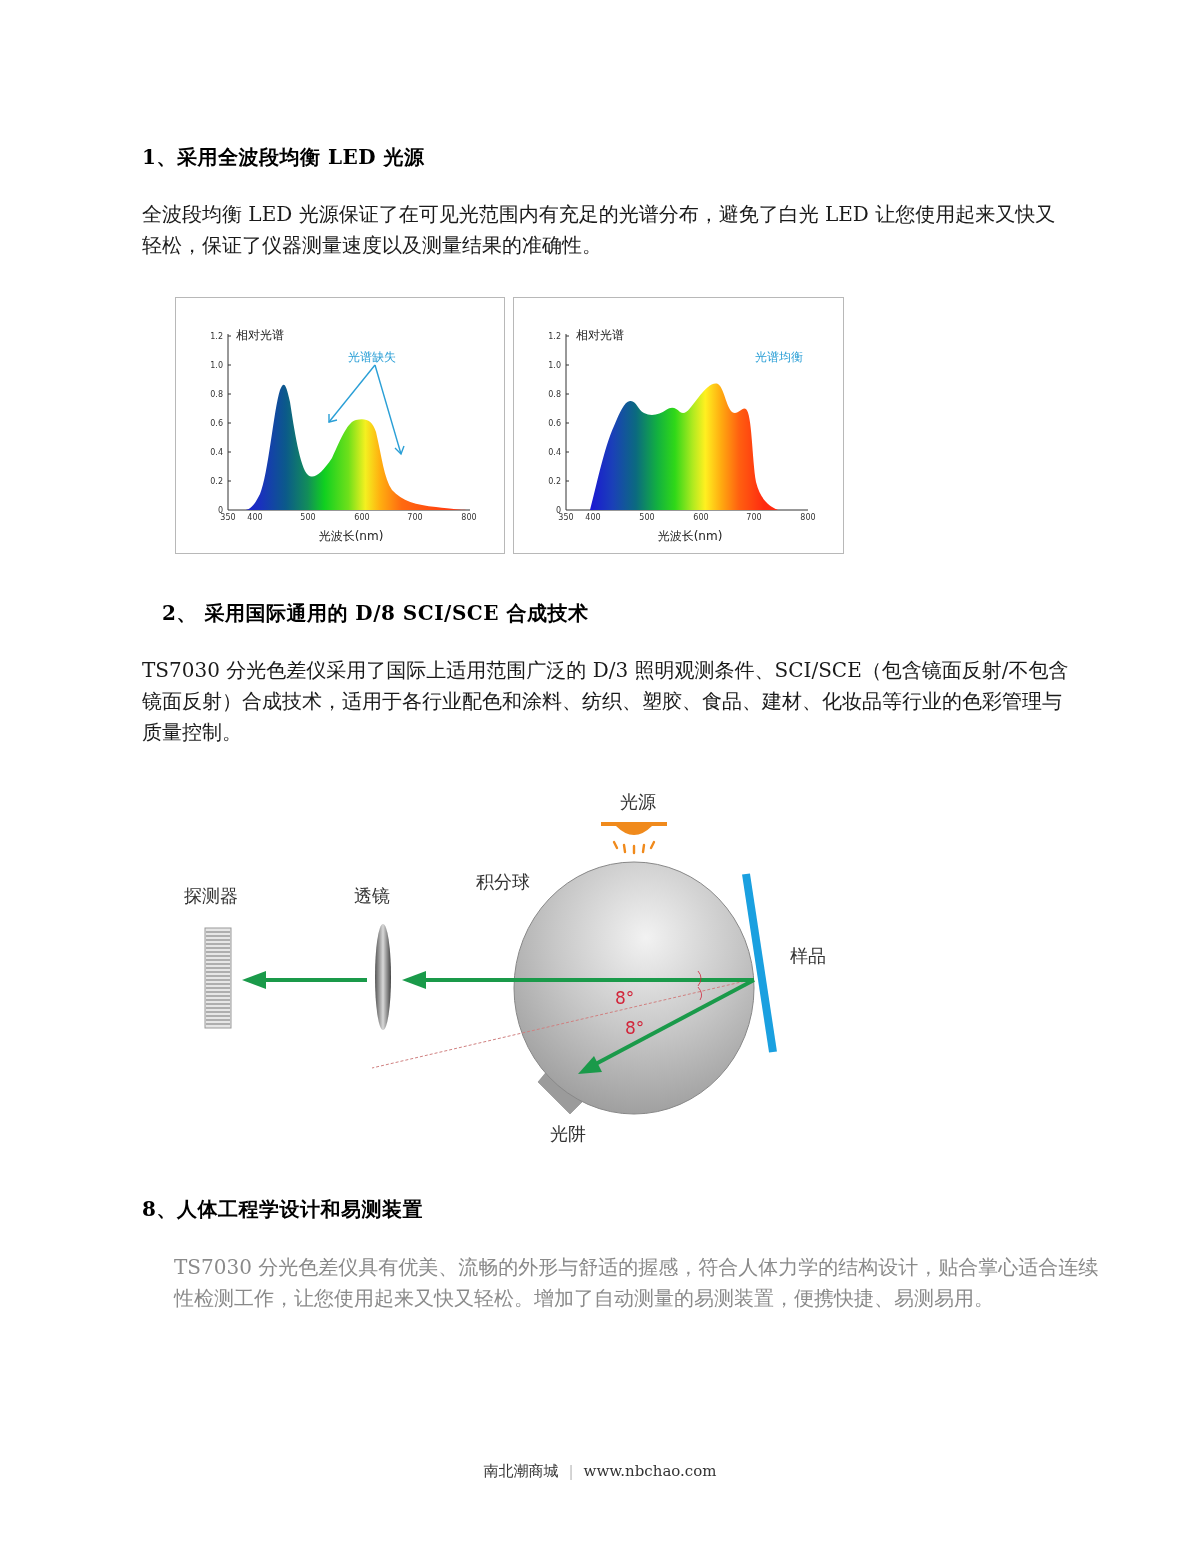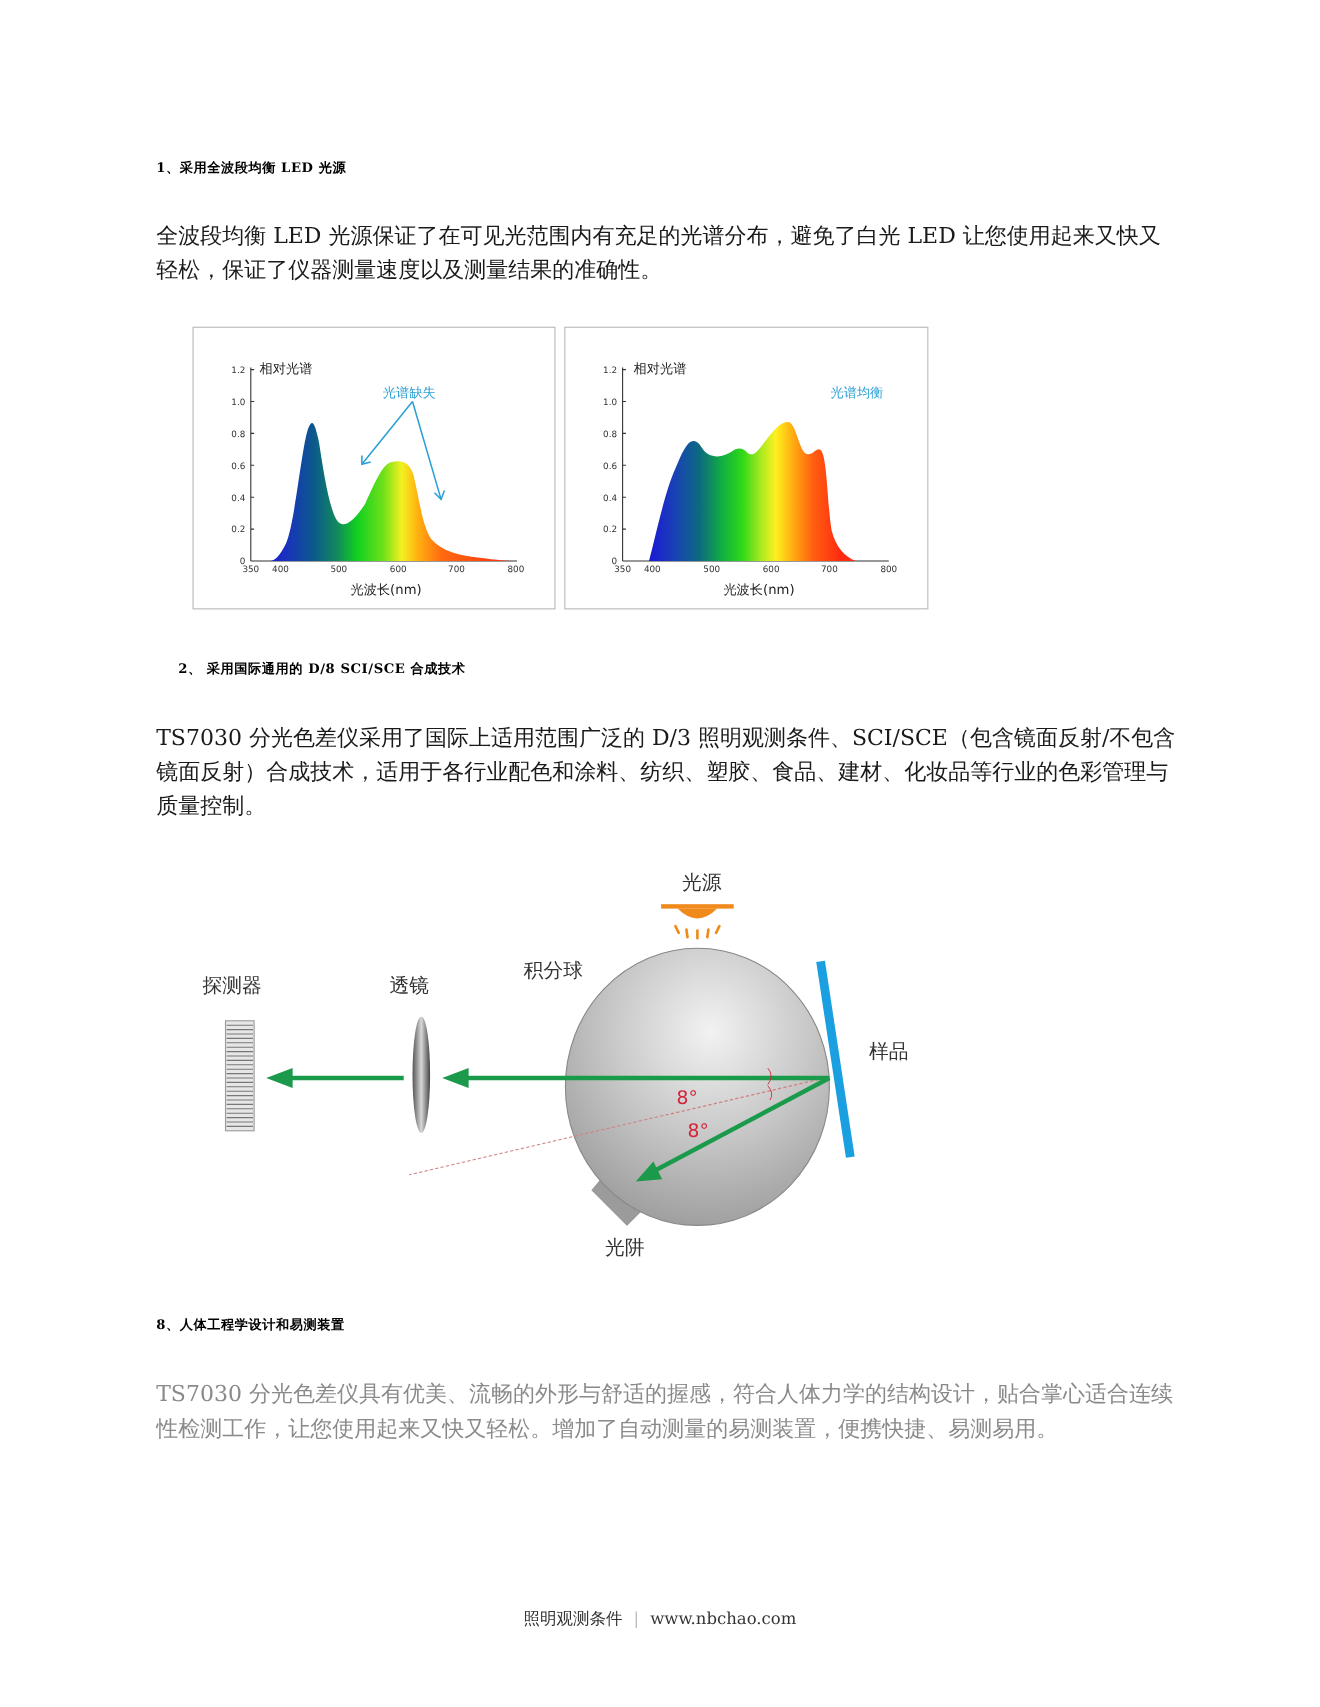--- a/index.html
+++ b/index.html
@@ -1,20 +1,20 @@
 <!DOCTYPE html>
 <html><head>
 <meta charset="utf-8">
 <style>
   html, body { margin: 0; padding: 0; background: #ffffff; }
   body { width: 1200px; height: 1552px; position: relative; overflow: hidden;
          font-family: "DejaVu Serif", "Liberation Serif", serif; color: #111; }
-  .h { position: absolute; left: 142px; font-size: 12px; font-weight: bold; color: #000; letter-spacing: 0.5px; }
+  .h { position: absolute; left: 142px; font-size: 20px; font-weight: bold; color: #000; letter-spacing: 0.5px; }
   .p { position: absolute; left: 142px; width: 930px; font-size: 20px; line-height: 31px; color: #1a1a1a; }
-  .p.gray { color: #8a8a8a; }
+  .p.gray { color: #8a8a8a; margin-left: 32px; }
   .chart-box { position: absolute; border: 1px solid #b8b8b8; background: #fff; }
   .chart-box svg { display: block; }
   .diagram { position: absolute; left: 170px; top: 782px; width: 662px; height: 370px; }
   .footer { position: absolute; top: 1462px; left: 0; width: 1200px; text-align: center;
             font-size: 15px; color: #333; }
   .footer .sep { color: #bbb; margin: 0 10px; }
 </style>
 </head>
 <body>
 
@@ -234,14 +234,14 @@
       <text x="445" y="222">8°</text>
       <text x="455" y="252">8°</text>
     </g>
   </svg>
 </div>
 
 <div class="h" style="top:1196px;">8、人体工程学设计和易测装置</div>
 <div class="p gray" style="top:1252px;">TS7030 分光色差仪具有优美、流畅的外形与舒适的握感，符合人体力学的结构设计，贴合掌心适合连续性检测工作，让您使用起来又快又轻松。增加了自动测量的易测装置，便携快捷、易测易用。</div>
 
 <div class="footer">
-  <span>照明观测条件</span><span class="sep">|</span><span>www.nbchao.com</span>
+  <span>南北潮商城</span><span class="sep">|</span><span>www.nbchao.com</span>
 </div>
 
 </body></html>

